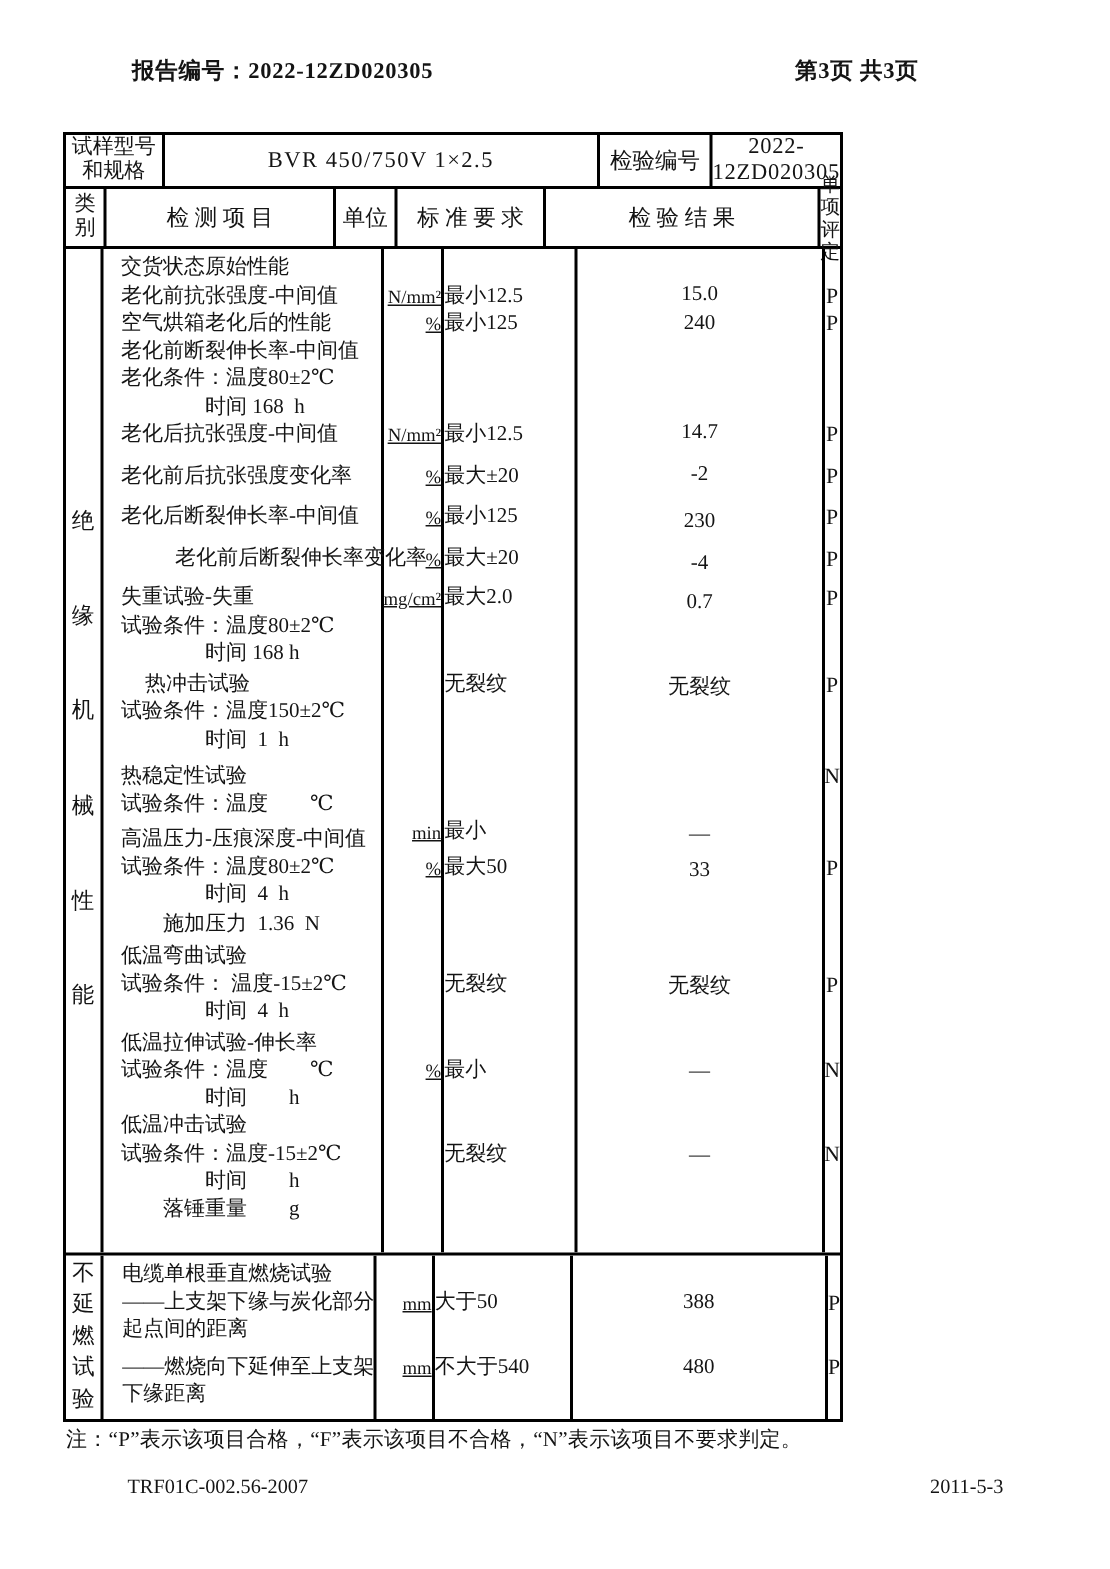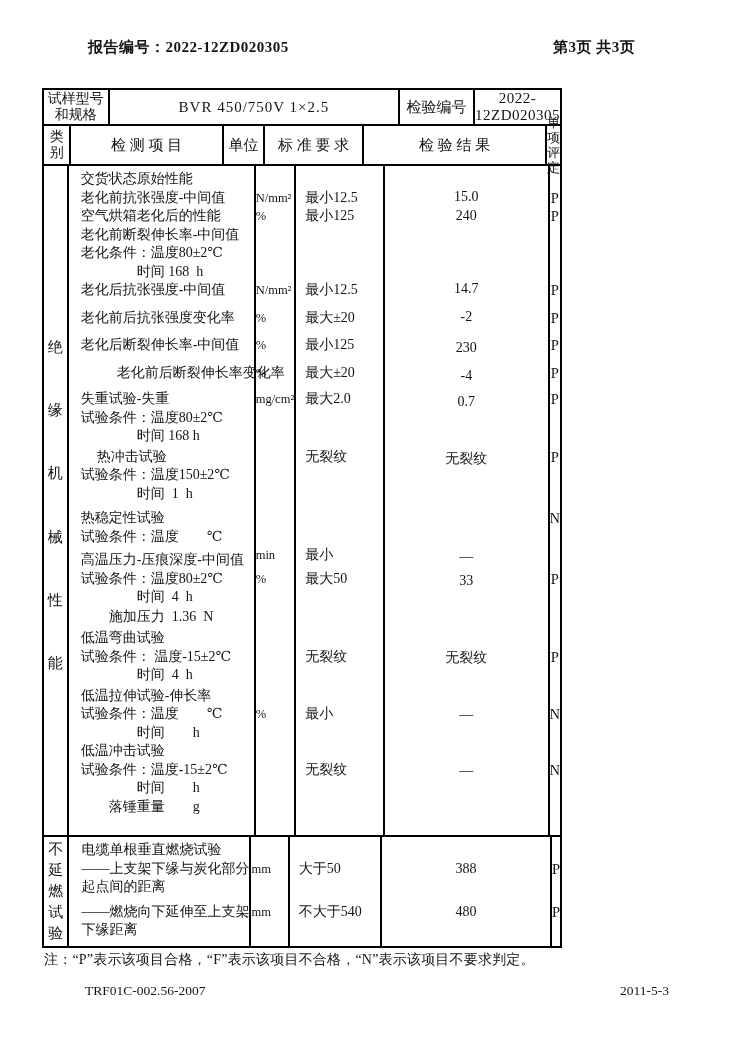--- a/index.html
+++ b/index.html
@@ -1,21 +1,21 @@
 <!DOCTYPE html>
 <html><head>
 <meta charset="utf-8">
 <style>
   html,body{margin:0;padding:0;background:#ffffff;}
   .page{
     position:relative;width:740px;height:1046px;background:#fff;
     font-family:"Liberation Serif","DejaVu Serif",serif;color:#141414;overflow:hidden;
   }
   .page-header-left{position:absolute;left:88px;top:38px;font-size:15px;font-weight:bold;letter-spacing:.5px;}
-  .page-header-right{position:absolute;left:553px;top:38px;font-size:15px;font-weight:bold;letter-spacing:.5px;}
+  .page-header-right{position:absolute;left:530px;top:38px;font-size:15px;font-weight:bold;letter-spacing:.5px;}
 
   .rtable{position:absolute;left:42px;top:88px;width:520px;border:2px solid #000;box-sizing:border-box;background:#fff;}
   .row{display:flex;box-sizing:border-box;}
   .cell{box-sizing:border-box;border-right:2px solid #000;display:flex;align-items:center;justify-content:center;text-align:center;}
   .cell:last-child{border-right:none;}
 
   
   .info-row{height:36px;border-bottom:2px solid #000;}
   .c-sample-label{width:72px;flex-direction:column;font-size:14px;line-height:16px;}
   .c-sample-value{width:319px;font-size:15px;letter-spacing:1px;}
@@ -40,22 +40,22 @@
   .col-cat{width:33px;align-items:center;font-size:15px;}
   .sec0 .col-cat{justify-content:space-between;padding:172px 0 162px 0;}
   .sec1 .col-cat{justify-content:center;line-height:21px;}
   .col-item{width:187px;padding-top:4px;}
   .col-unit{width:50px;padding-top:4px;}
   .col-std{width:121px;padding-top:4px;}
   .col-res{width:224px;padding-top:4px;}
   .col-verdict{flex:1;padding-top:4px;}
   .ln{height:18.5px;line-height:18.5px;font-size:14px;white-space:pre;overflow:visible;}
   .col-item .ln{padding-left:12px;}
-  .col-unit .ln{text-align:left;font-size:12.5px;}
-  .col-std .ln{padding-left:9px;}
+  .col-unit .ln{text-align:right;font-size:12.5px;text-decoration:underline;}
+  .col-std .ln{}
   .col-res .ln{text-align:center;}
   .col-verdict .ln{text-align:center;font-size:14.5px;}
 
   .footnote{position:absolute;left:44px;top:951px;font-size:14px;letter-spacing:.2px;}
   .footer-docno{position:absolute;left:85px;top:983px;font-size:13.5px;}
   .footer-date{position:absolute;left:620px;top:983px;font-size:13.5px;}
 </style>
 </head>
 <body>
 

